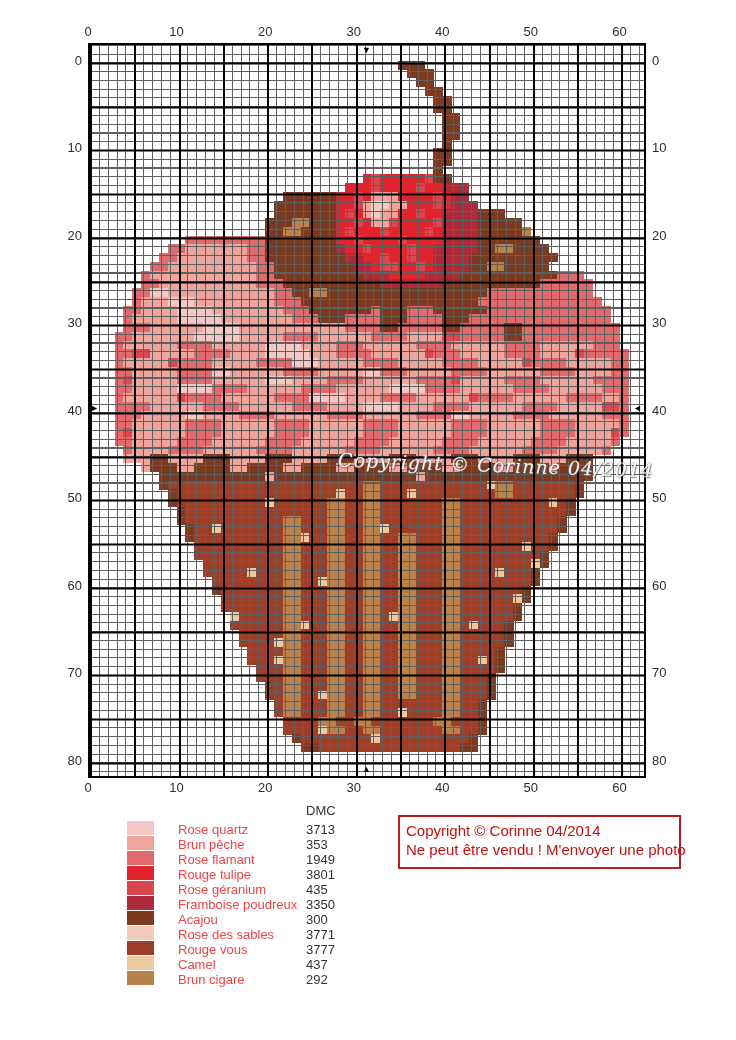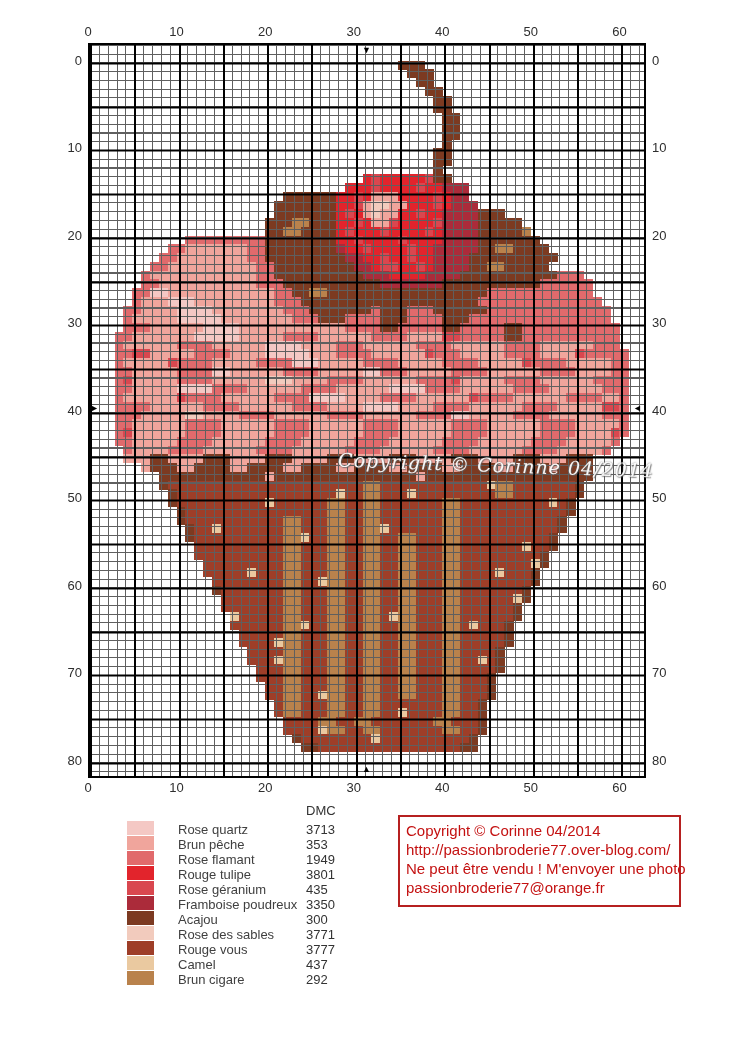--- a/index.html
+++ b/index.html
@@ -30,21 +30,21 @@
   #marker-right{left:633px;top:404px;}
   
   #watermark{position:absolute;left:250px;top:411px;z-index:3;white-space:nowrap;
     font-family:"DejaVu Serif",serif;font-style:italic;font-size:19px;letter-spacing:1px;
     color:rgba(255,255,255,.95);transform:rotate(2deg);
     text-shadow:0 0 2px rgba(110,110,110,.9),1px 1px 1px rgba(90,90,90,.65);}
   
   #legend{position:absolute;left:0;top:0;}
   #dmc-header{position:absolute;left:306px;top:803px;font-size:13px;color:#333;}
   .sw{position:absolute;left:127px;width:27px;height:14px;}
-  .lname{position:absolute;left:178px;font-size:13px;color:#404040;white-space:nowrap;}
+  .lname{position:absolute;left:178px;font-size:13px;color:#ef4444;white-space:nowrap;}
   .lcode{position:absolute;left:306px;font-size:13px;color:#333;}
   
   #copybox{position:absolute;left:398px;top:815px;width:283px;box-sizing:border-box;
     border:2px solid #b62020;padding:4px 6px 8px 6px;}
   #copybox .cline{font-size:15px;line-height:19px;color:#c41111;white-space:nowrap;}
 </style>
 </head>
 <body>
 
 <div id="stage">
@@ -921,18 +921,16 @@
       <div class="sw" style="top: 956px; background: rgb(234, 201, 160);"></div>
       <div class="lname" style="top: 956.5px;">Camel</div>
       <div class="lcode" style="top: 956.5px;">437</div>
       <div class="sw" style="top: 971px; background: rgb(185, 130, 76);"></div>
       <div class="lname" style="top: 971.5px;">Brun cigare</div>
       <div class="lcode" style="top: 971.5px;">292</div>
     </div>
 
   <div id="copybox">
       <div class="cline">Copyright © Corinne 04/2014</div>
-      <div class="cline">http://passionbroderie77.over-blog.com/</div>
       <div class="cline">Ne peut être vendu ! M'envoyer une photo</div>
-      <div class="cline">passionbroderie77@orange.fr</div>
     </div>
 
 </div>
 
 </body></html>

